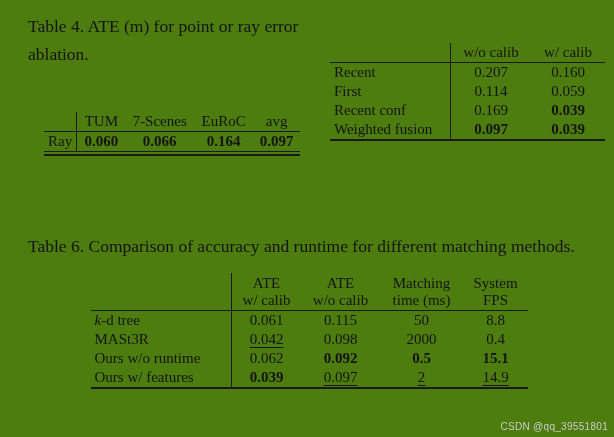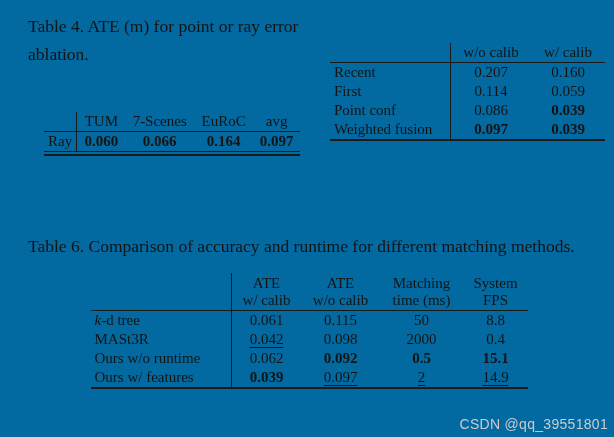--- a/index.html
+++ b/index.html
@@ -1,19 +1,19 @@
 <!DOCTYPE html>
 <html><head>
 <meta charset="utf-8">
 <style>
   html,body{margin:0;padding:0;background:#ffffff;}
   .page{
     position:relative;
     width:614px;height:437px;
-    background:#0369a1;
+    background:#4d7c0f;
     font-family:"Liberation Serif", serif;
     color:#141414;
     overflow:hidden;
   }
   .caption{
     font-size:17.5px;
     line-height:28px;
     color:#141414;
   }
   .col-left{position:absolute;left:28px;top:12px;width:272px;}
@@ -51,21 +51,21 @@
   .t4{margin-top:44px;margin-left:16px;}
   .t5{margin-top:31px;}
   .t6wrap{margin-top:13px;text-align:center;}
   .t6wrap .thick-rule{display:inline-block;}
   .t6 .two-line{line-height:17px;padding-top:2px;margin-top:26px;}
 
   .watermark{
     position:absolute;
     right:6px;bottom:5px;
     font-family:"Liberation Sans", sans-serif;
-    font-size:14px;
+    font-size:10px;
     color:#cbcbcb;
     letter-spacing:0.3px;
   }
 </style>
 </head>
 <body>
 
 <div class="page">
 
   <div class="col-left">
@@ -107,22 +107,22 @@
           <td class="lbl vrule">Recent</td>
           <td class="val">0.207</td>
           <td class="val">0.160</td>
         </tr>
         <tr>
           <td class="lbl vrule">First</td>
           <td class="val">0.114</td>
           <td class="val">0.059</td>
         </tr>
         <tr>
-          <td class="lbl vrule">Point conf</td>
-          <td class="val">0.086</td>
+          <td class="lbl vrule">Recent conf</td>
+          <td class="val">0.169</td>
           <td class="val b">0.039</td>
         </tr>
         <tr>
           <td class="lbl vrule">Weighted fusion</td>
           <td class="val b">0.097</td>
           <td class="val b">0.039</td>
         </tr>
       </tbody>
         </table>
     </div>

